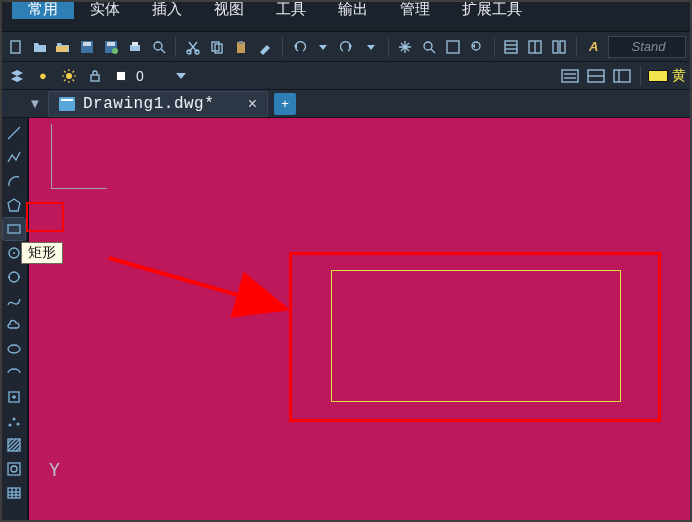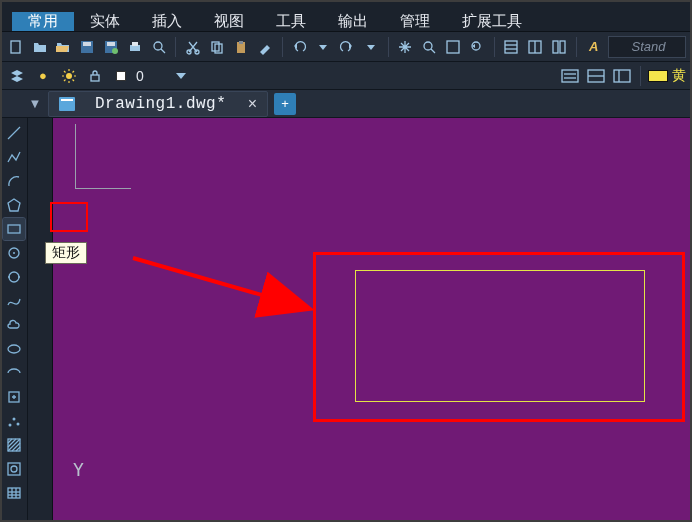--- a/index.html
+++ b/index.html
@@ -6,21 +6,21 @@
   body {
     width: 692px; height: 522px;
     background: #1e2530;
     font-family: "Microsoft YaHei", "SimSun", sans-serif;
     font-size: 13px; color: #cfd3da;
     position: relative; overflow: hidden;
   }
 
   
   .ribbon-tabs {
-    display: flex; align-items: flex-end;
+    display: flex; align-items: flex-start;
     height: 32px; background: #1b222c;
     border-bottom: 1px solid #0d1218;
     padding-left: 12px;
   }
   .ribbon-tab {
     display: flex; align-items: center;
     padding: 0 16px; color: #e6e9ef;
     cursor: pointer; font-size: 15px;
   }
   .ribbon-tab.active {
@@ -77,21 +77,21 @@
   .doc-icon {
     width: 16px; height: 14px; background: #5aa7dc;
     border-radius: 1px; position: relative;
   }
   .doc-icon::after {
     content: ""; position: absolute; inset: 2px;
     border-top: 2px solid #fff;
   }
   .doc-title {
     font-family: "Consolas","Courier New",monospace;
-    font-size: 16px; color: #eef2f8; letter-spacing: .5px; margin-left: 12px;
+    font-size: 16px; color: #eef2f8; letter-spacing: .5px;
   }
   .doc-close { color: #d5d9e2; font-size: 16px; cursor: pointer; margin-left: auto; }
   .doc-add {
     width: 22px; height: 22px; background: #2f7fb7;
     display: flex; align-items: center; justify-content: center;
     color: #fff; border-radius: 2px; cursor: pointer;
   }
 
   
   .workspace {
@@ -106,23 +106,22 @@
   }
   .lt-btn {
     width: 22px; height: 22px; display: flex;
     align-items: center; justify-content: center;
     color: #82b3d7; cursor: pointer; border-radius: 2px;
     position: relative;
   }
   .lt-btn.selected { background: #2d3949; outline: 1px solid #3f4d62; }
 
   .canvas-wrap {
-    flex: 1; position: relative; background: #701a75;
+    flex: 1; position: relative; background: #be185d;
     border-left: 1px solid #0c1117;
-    margin-left: 24px;
   }
 
   
   .cross-h { position: absolute; top: 70px; left: 22px; width: 56px; height: 1px; background: #9aa2ad; }
   .cross-v { position: absolute; top: 6px; left: 22px; width: 1px; height: 64px; background: #9aa2ad; }
 
   
   .ucs-y {
     position: absolute; left: 20px; bottom: 42px;
     font-family: "Consolas", monospace; font-size: 18px; color: #b8c1cd;

